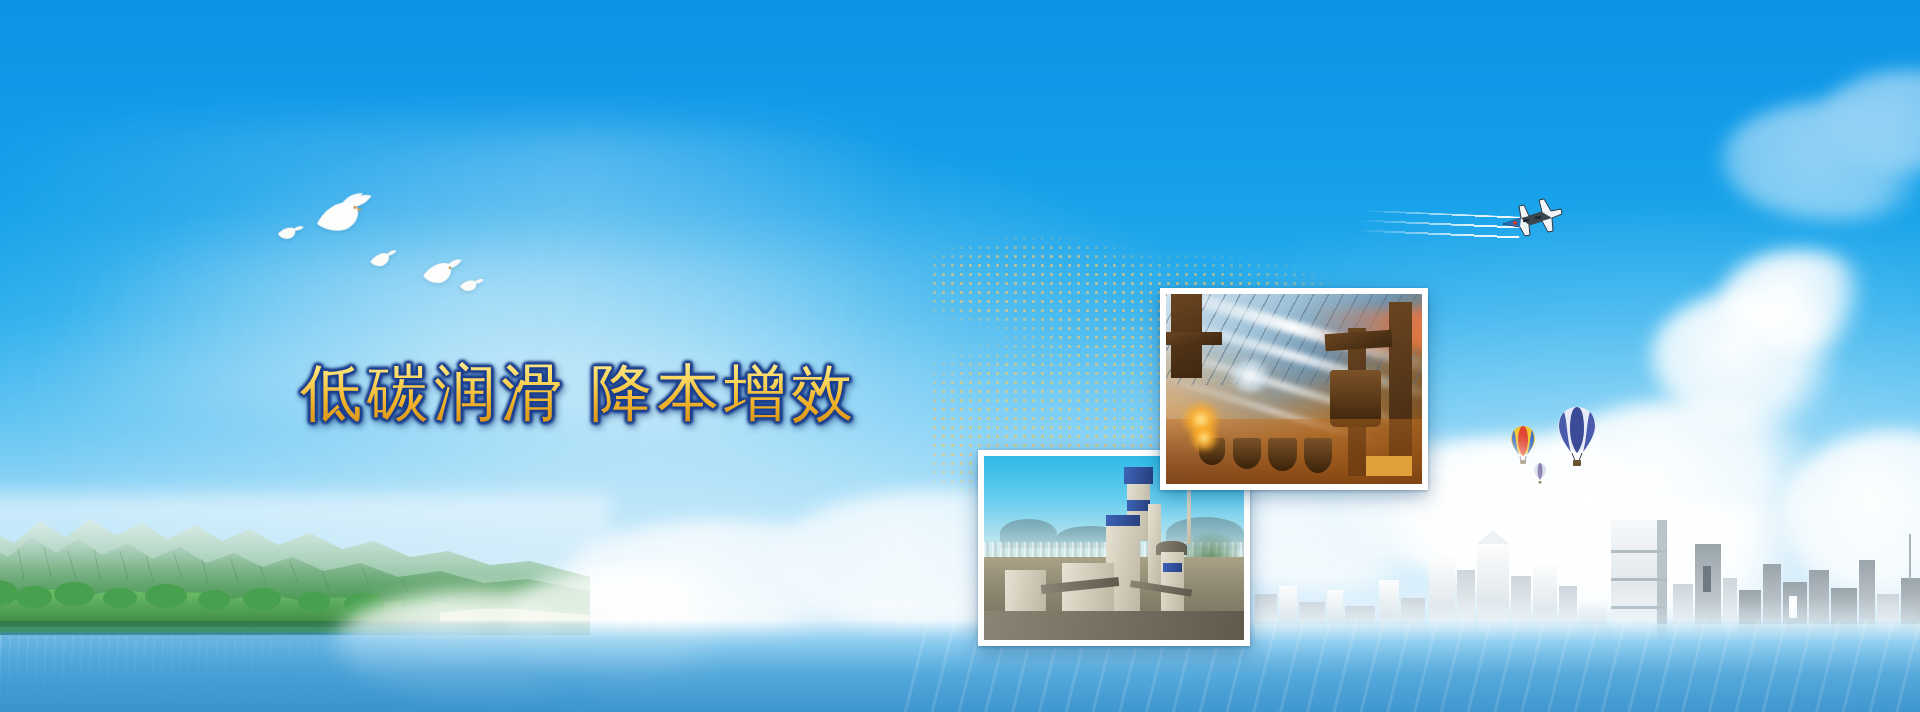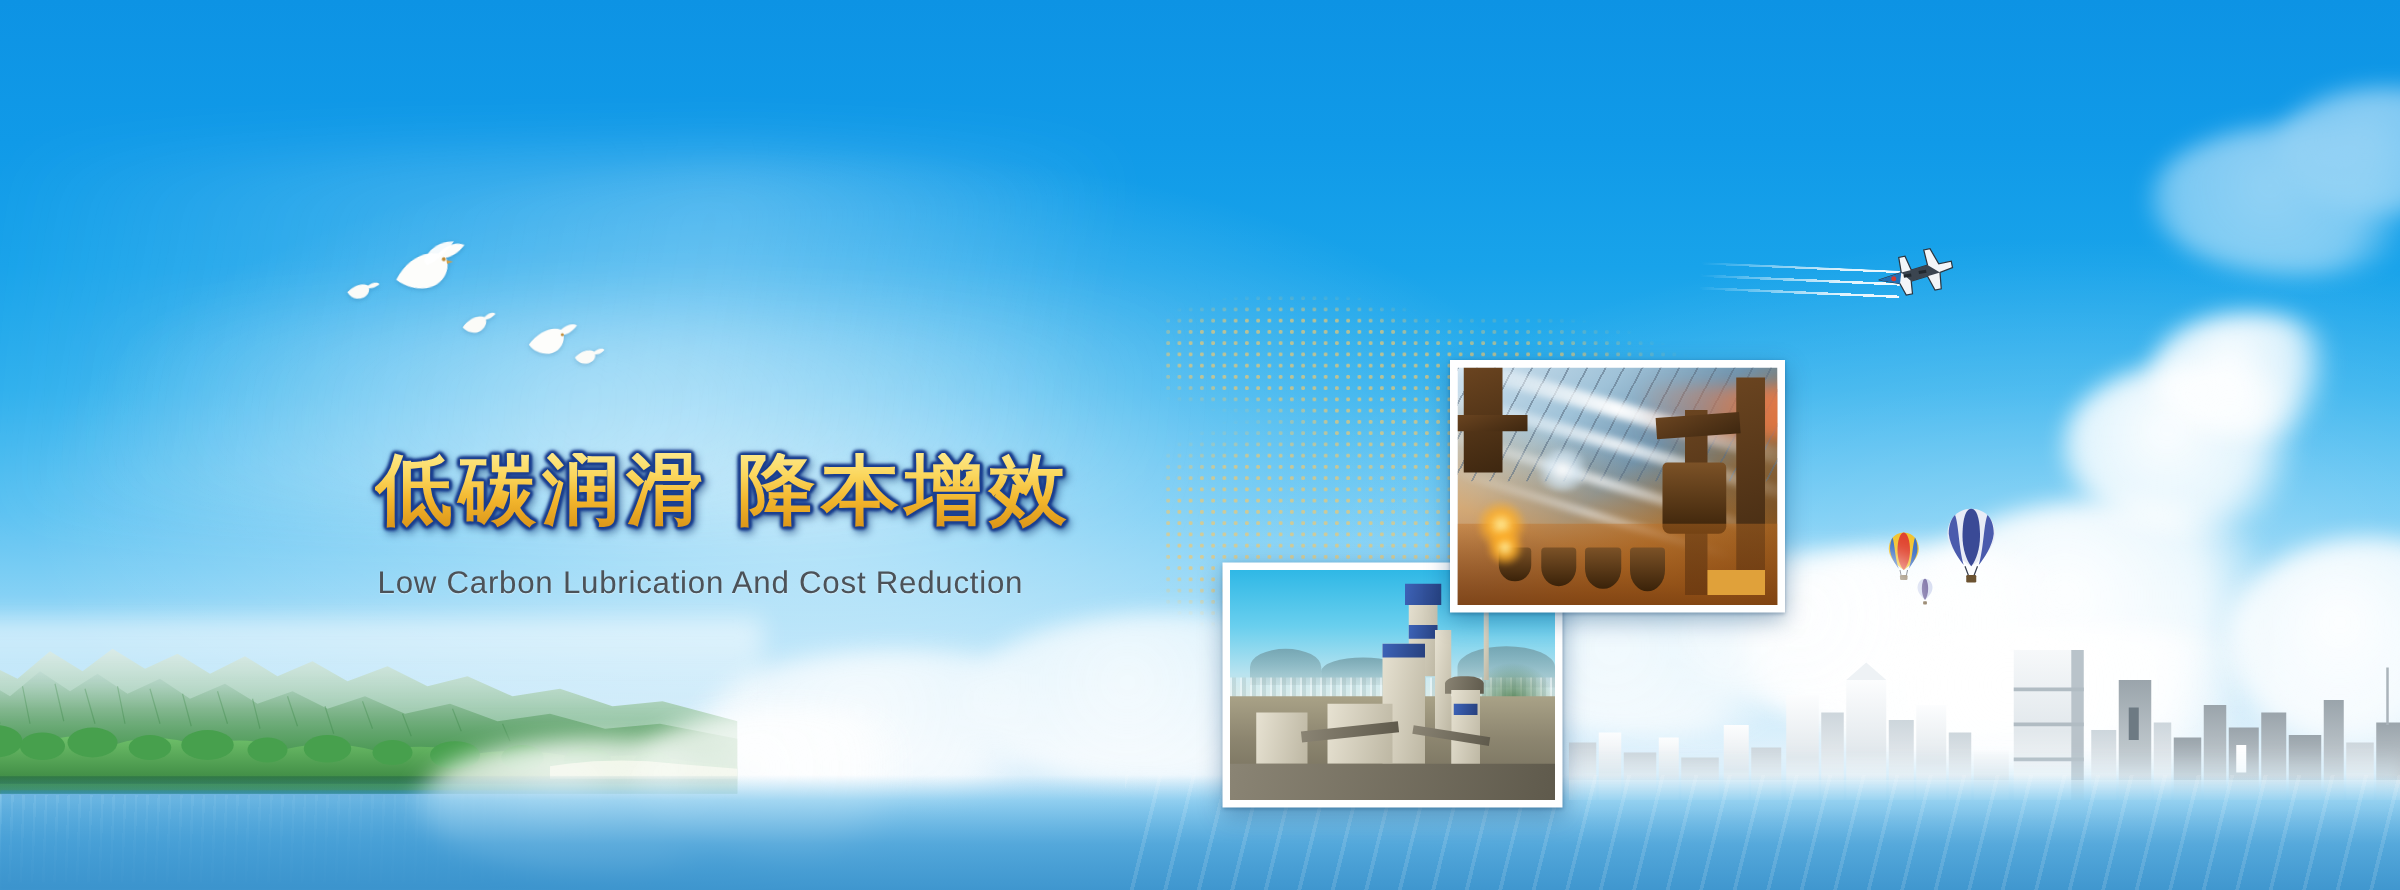--- a/index.html
+++ b/index.html
@@ -227,21 +227,21 @@
   .cem-struct.blue { background:linear-gradient(100deg,#3d63b8,#27407e); }
   .cem-struct.dark { background:linear-gradient(100deg,#8a8474,#5f5a4c); }
   .cem-green {
     position:absolute; right:0; top:40%; width:26%; height:28%;
     background:radial-gradient(ellipse at 50% 60%, rgba(70,120,70,.85), rgba(70,120,70,0) 70%);
   }
 
   
   .headline {
     position:absolute; left:300px; top:362px;
-    font-size:62px; font-weight:700; letter-spacing:5px;
+    font-size:62px; font-weight:400; letter-spacing:5px;
     line-height:1;
     color:#f5c842;
     background:linear-gradient(to bottom, #fde98a 0%, #fbd65c 30%, #f2b52c 62%, #d99318 100%);
     -webkit-background-clip:text; background-clip:text;
     -webkit-text-fill-color:transparent;
     text-shadow:none;
     filter:
       drop-shadow(0 0 1px #1b3f8f)
       drop-shadow(1px 0 1px #1b3f8f)
       drop-shadow(-1px 0 1px #1b3f8f)
@@ -552,15 +552,14 @@
       <div class="steel-ladle" style="left:13%; bottom:10%; width:10%; height:14%; border-radius:3px 3px 50% 50%;"></div>
       <div style="position:absolute; right:4%; bottom:4%; width:18%; height:11%; background:#e0a13a;"></div>
 
       <div class="steel-glow" style="left:6%;  top:56%; width:40px; height:40px;"></div>
       <div class="steel-glow" style="left:9%;  top:68%; width:30px; height:30px;"></div>
       <div class="steel-glow" style="left:24%; top:34%; width:46px; height:34px; opacity:.9; background:radial-gradient(circle, rgba(255,255,255,1) 0%, rgba(220,240,255,.7) 40%, rgba(200,230,255,0) 74%);"></div>
     </div>
   </div>
 
   <div class="headline">低碳润滑  降本增效</div>
-  <div class="subhead">Low Carbon Lubrication And Cost Reduction</div>
 
 </div>
 
 </body></html>

